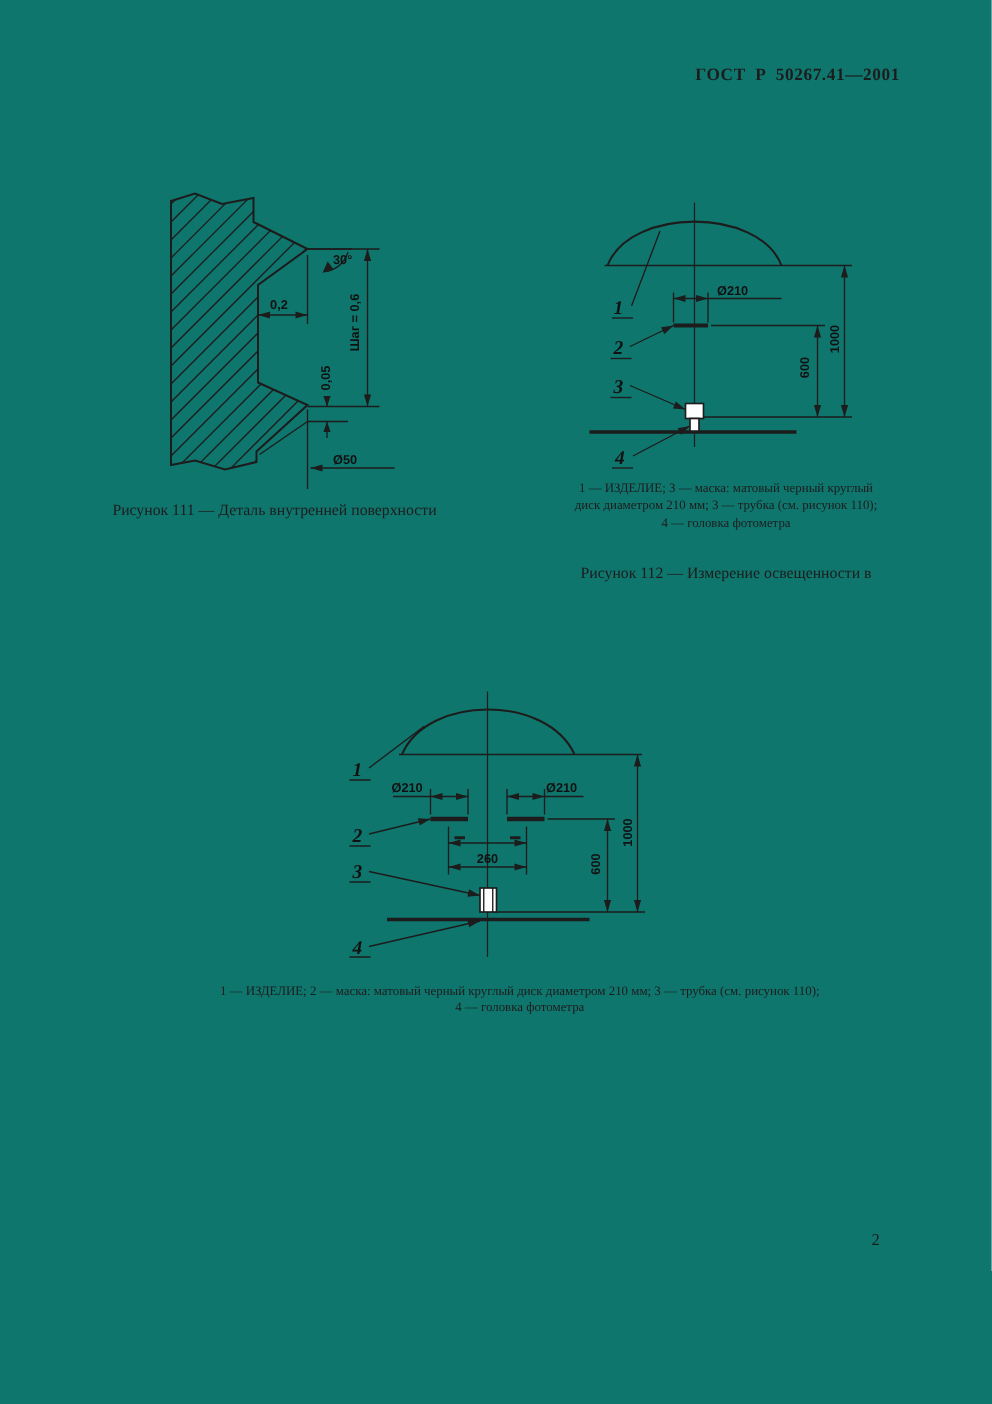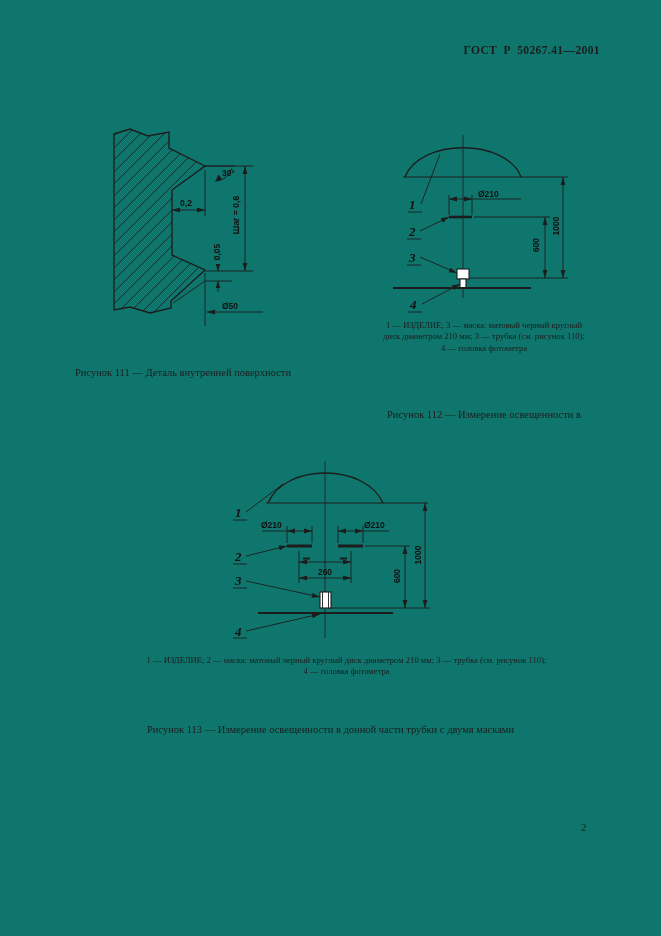--- a/index.html
+++ b/index.html
@@ -7,21 +7,21 @@
     width:661px; height:936px; background:#fefefe; position:relative;
     font-family:"Liberation Serif", serif; color:#1c1c1c;
   }
   .page { position:absolute; inset:0; background:#0f766e; }
   .header-title {
     position:absolute; top:44px; left:330px; width:270px;
     text-align:right; font-weight:bold; font-size:11.5px;
     letter-spacing:0.4px; word-spacing:3px;
   }
   .fig { position:absolute; }
-  .caption { position:absolute; text-align:center; font-size:10.5px; line-height:13.5px;margin-top:32px; }
+  .caption { position:absolute; text-align:center; font-size:10.5px; line-height:13.5px; }
   .legend  { position:absolute; text-align:center; font-size:8.6px;  line-height:11.3px; }
   .pagenum { position:absolute; top:821px; left:581px; font-size:11px; }
   svg { display:block; }
   svg line, svg path, svg polygon, svg rect { stroke:#1c1c1c; }
   .outline { fill:none; stroke-width:1.35; }
   .thin  { stroke-width:0.9; fill:none; }
   .cline { stroke-width:0.8; }
   .hatch { stroke-width:0.85; }
   .thick { stroke-width:2.6; }
   .mask3 { stroke-width:3; }
@@ -280,19 +280,16 @@
         <polygon class="arr" points="95,159 87.8,163.2 86.6,158.4"></polygon>
       </g>
     </svg>
   </div>
 
   <div class="legend" style="left:96px; top:655px; width:501px;">
     <div>1 — ИЗДЕЛИЕ; 2 — маска: матовый черный круглый диск диаметром 210 мм; 3 — трубка (см. рисунок 110);</div>
     <div>4 — головка фотометра</div>
   </div>
 
-  <div class="caption" style="left:80px; top:691px; width:501px;">
-    <div>Рисунок 113 — Измерение освещенности в донной части трубки с двумя масками</div>
-  </div>
 
   <div class="pagenum">2</div>
 
 </div>
 
 </body></html>

